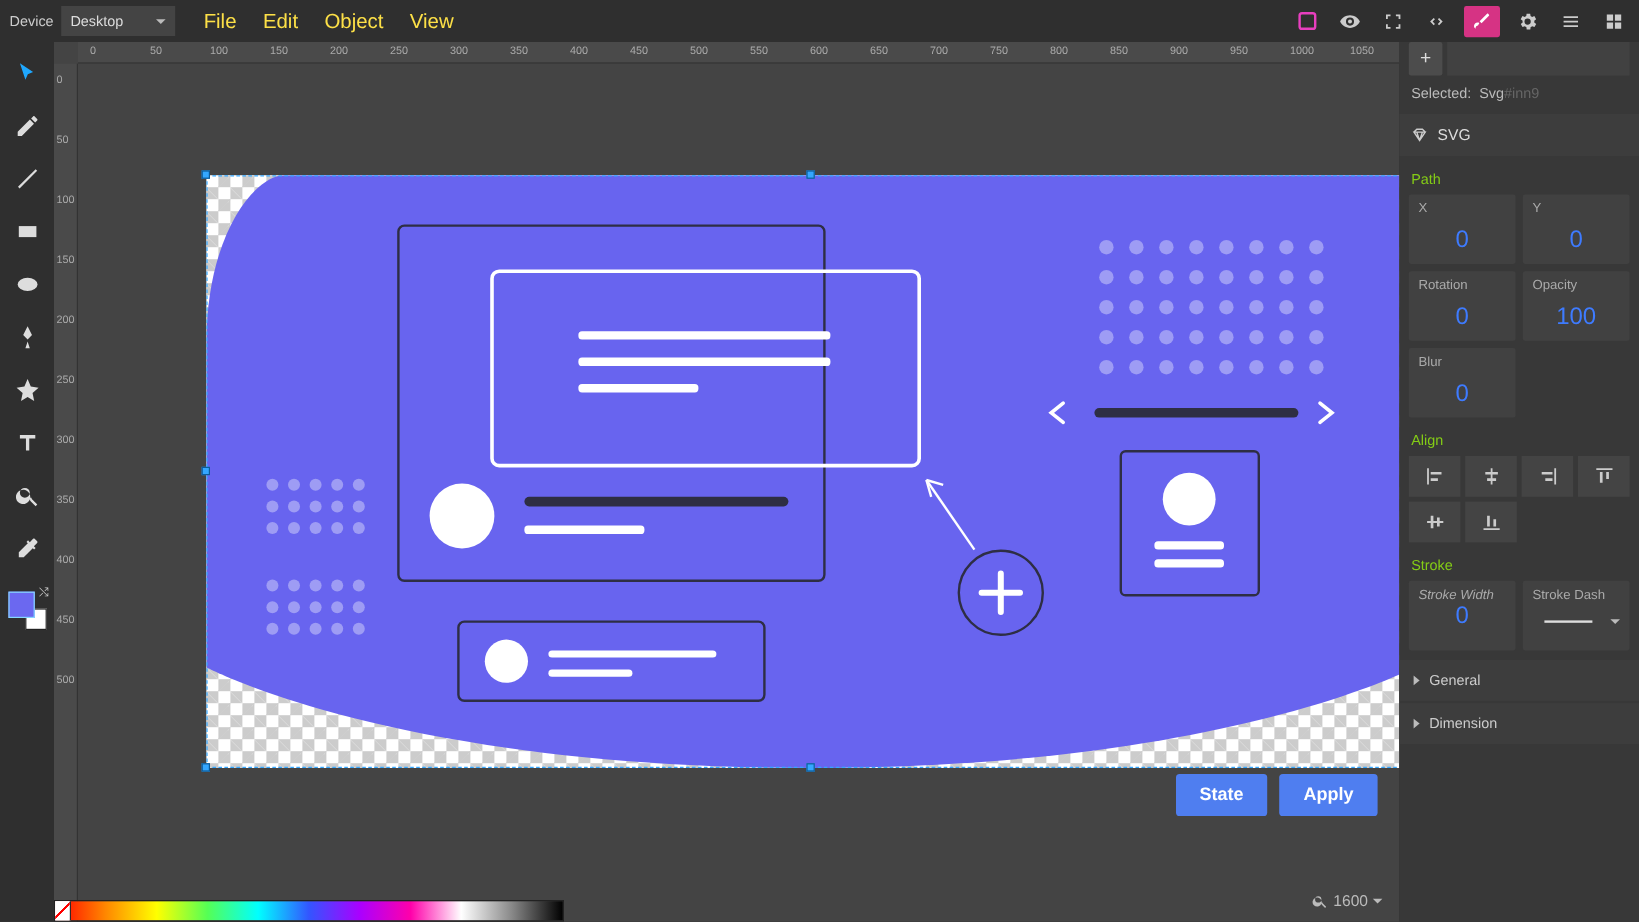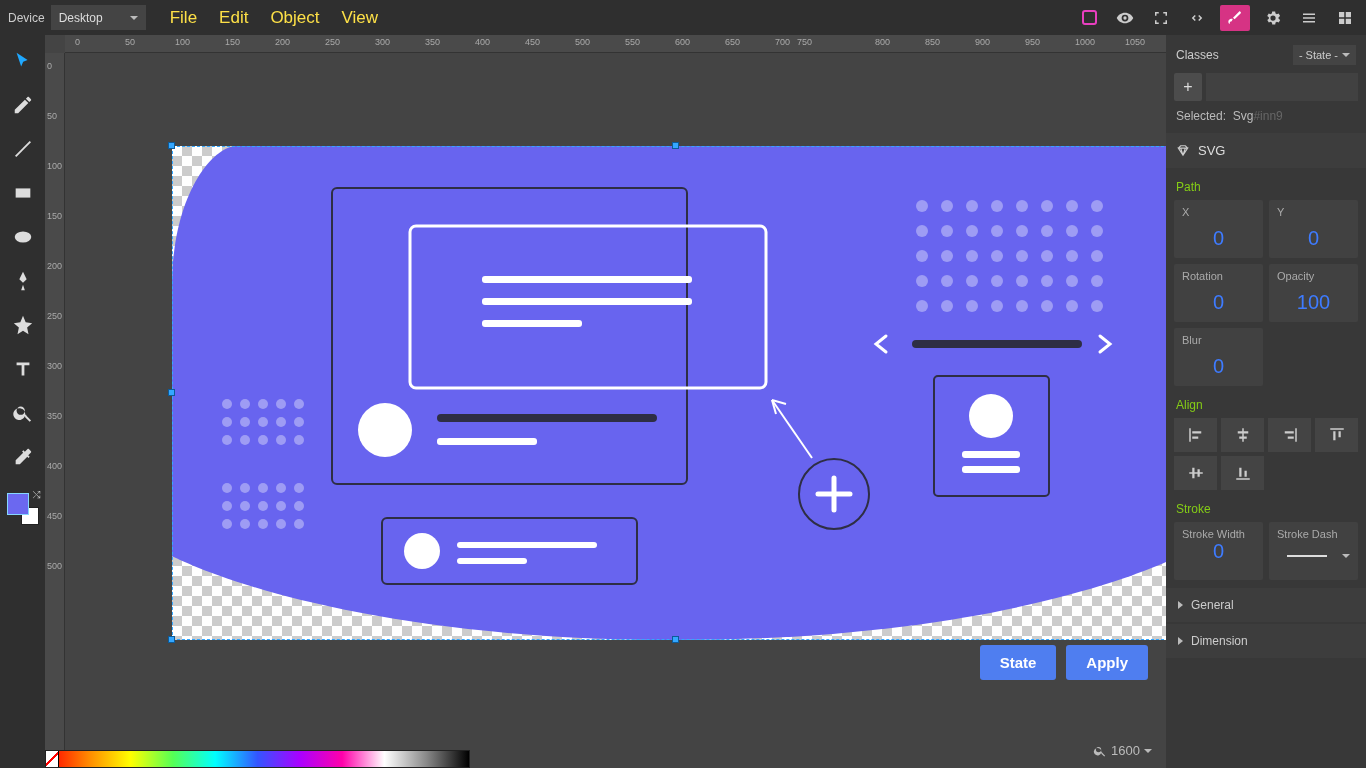--- a/index.html
+++ b/index.html
@@ -224,21 +224,21 @@
       <div class="tick" style="left: 260px;">250</div>
       <div class="tick" style="left: 310px;">300</div>
       <div class="tick" style="left: 360px;">350</div>
       <div class="tick" style="left: 410px;">400</div>
       <div class="tick" style="left: 460px;">450</div>
       <div class="tick" style="left: 510px;">500</div>
       <div class="tick" style="left: 560px;">550</div>
       <div class="tick" style="left: 610px;">600</div>
       <div class="tick" style="left: 660px;">650</div>
       <div class="tick" style="left: 710px;">700</div>
-      <div class="tick" style="left: 732px;">750</div>
+      <div class="tick" style="left: 760px;">750</div>
       <div class="tick" style="left: 810px;">800</div>
       <div class="tick" style="left: 860px;">850</div>
       <div class="tick" style="left: 910px;">900</div>
       <div class="tick" style="left: 960px;">950</div>
       <div class="tick" style="left: 1010px;">1000</div>
       <div class="tick" style="left: 1060px;">1050</div>
     </div>
   <div class="ruler-v" id="rulerV">
       <div class="tick" style="top: 8px;">0</div>
       <div class="tick" style="top: 58px;">50</div>
@@ -404,27 +404,20 @@
       <svg width="14" height="14" viewBox="0 0 24 24">
           <path fill="#bbb" d="M15.5 14h-.8l-.3-.3A6.5 6.5 0 1 0 14 15.5l.3.3v.8l5 5 1.5-1.5-5-5zM9.5 14A4.5 4.5 0 1 1 14 9.5 4.5 4.5 0 0 1 9.5 14z"></path>
         </svg>
       <span>1600</span>
       <span class="caret-down"></span>
     </div>
   </div>
 </div>
 
 <div class="rightpanel">
-  <div class="rp-top">
-    <span>Classes</span>
-    <div class="state-select">
-      <span>- State -</span>
-      <span class="caret-down"></span>
-    </div>
-  </div>
   <div class="add-class-row">
     <div class="icon-btn">+</div>
     <div class="class-input"></div>
   </div>
   <div class="selected-line">
     <span>Selected:</span>
     &nbsp;<span>Svg</span><span class="dim">#inn9</span>
   </div>
   <div class="svg-section-head">
     <svg width="14" height="14" viewBox="0 0 24 24">
@@ -487,21 +480,21 @@
     <div class="align-btn">
         <svg viewBox="0 0 24 24">
           <path d="M3 19h18v2H3zM7 5h3v12H7zM14 9h3v8h-3z"></path>
         </svg>
       </div>
   </div>
 
   <div class="section-title">Stroke</div>
   <div class="stroke-row">
     <div class="stroke-box">
-      <div class="lbl" style="font-size:11px;color:#aaa;">Stroke Width</div>
+      <div class="lbl" style="font-size:11px;color:#aaa;font-style:italic;">Stroke Width</div>
       <div class="val" style="font-size:20px;color:#3e7bff;text-align:center;">0</div>
     </div>
     <div class="stroke-box">
       <div class="lbl" style="font-size:11px;color:#aaa;">Stroke Dash</div>
       <div style="display:flex;align-items:center;justify-content:center;gap:6px;flex:1;">
         <div class="dash-line"></div>
         <span class="caret-down"></span>
       </div>
     </div>
   </div>

